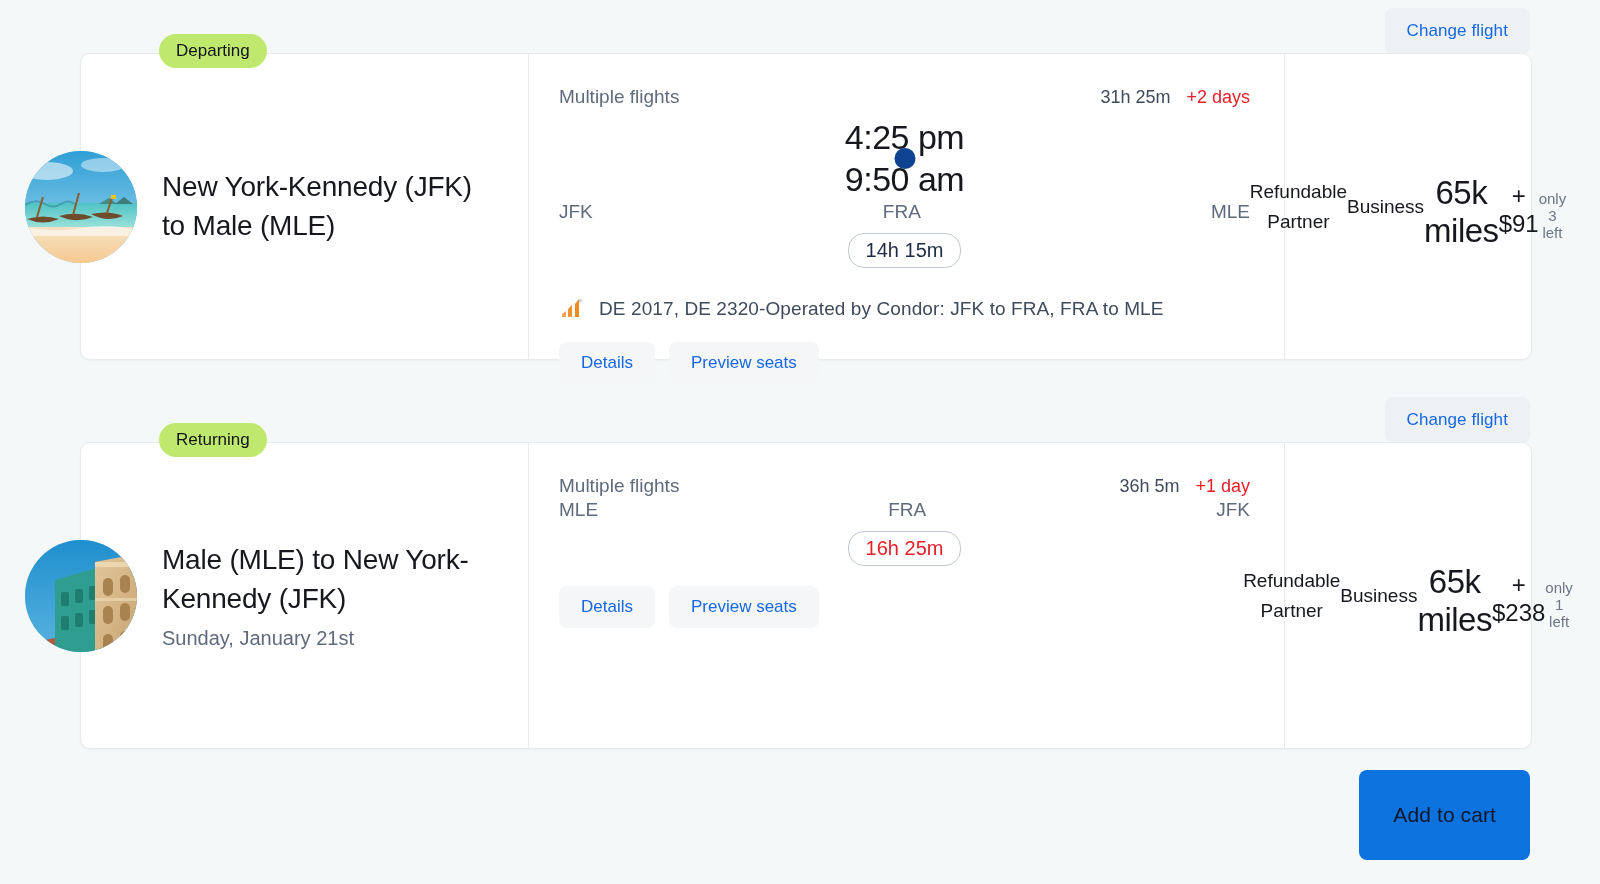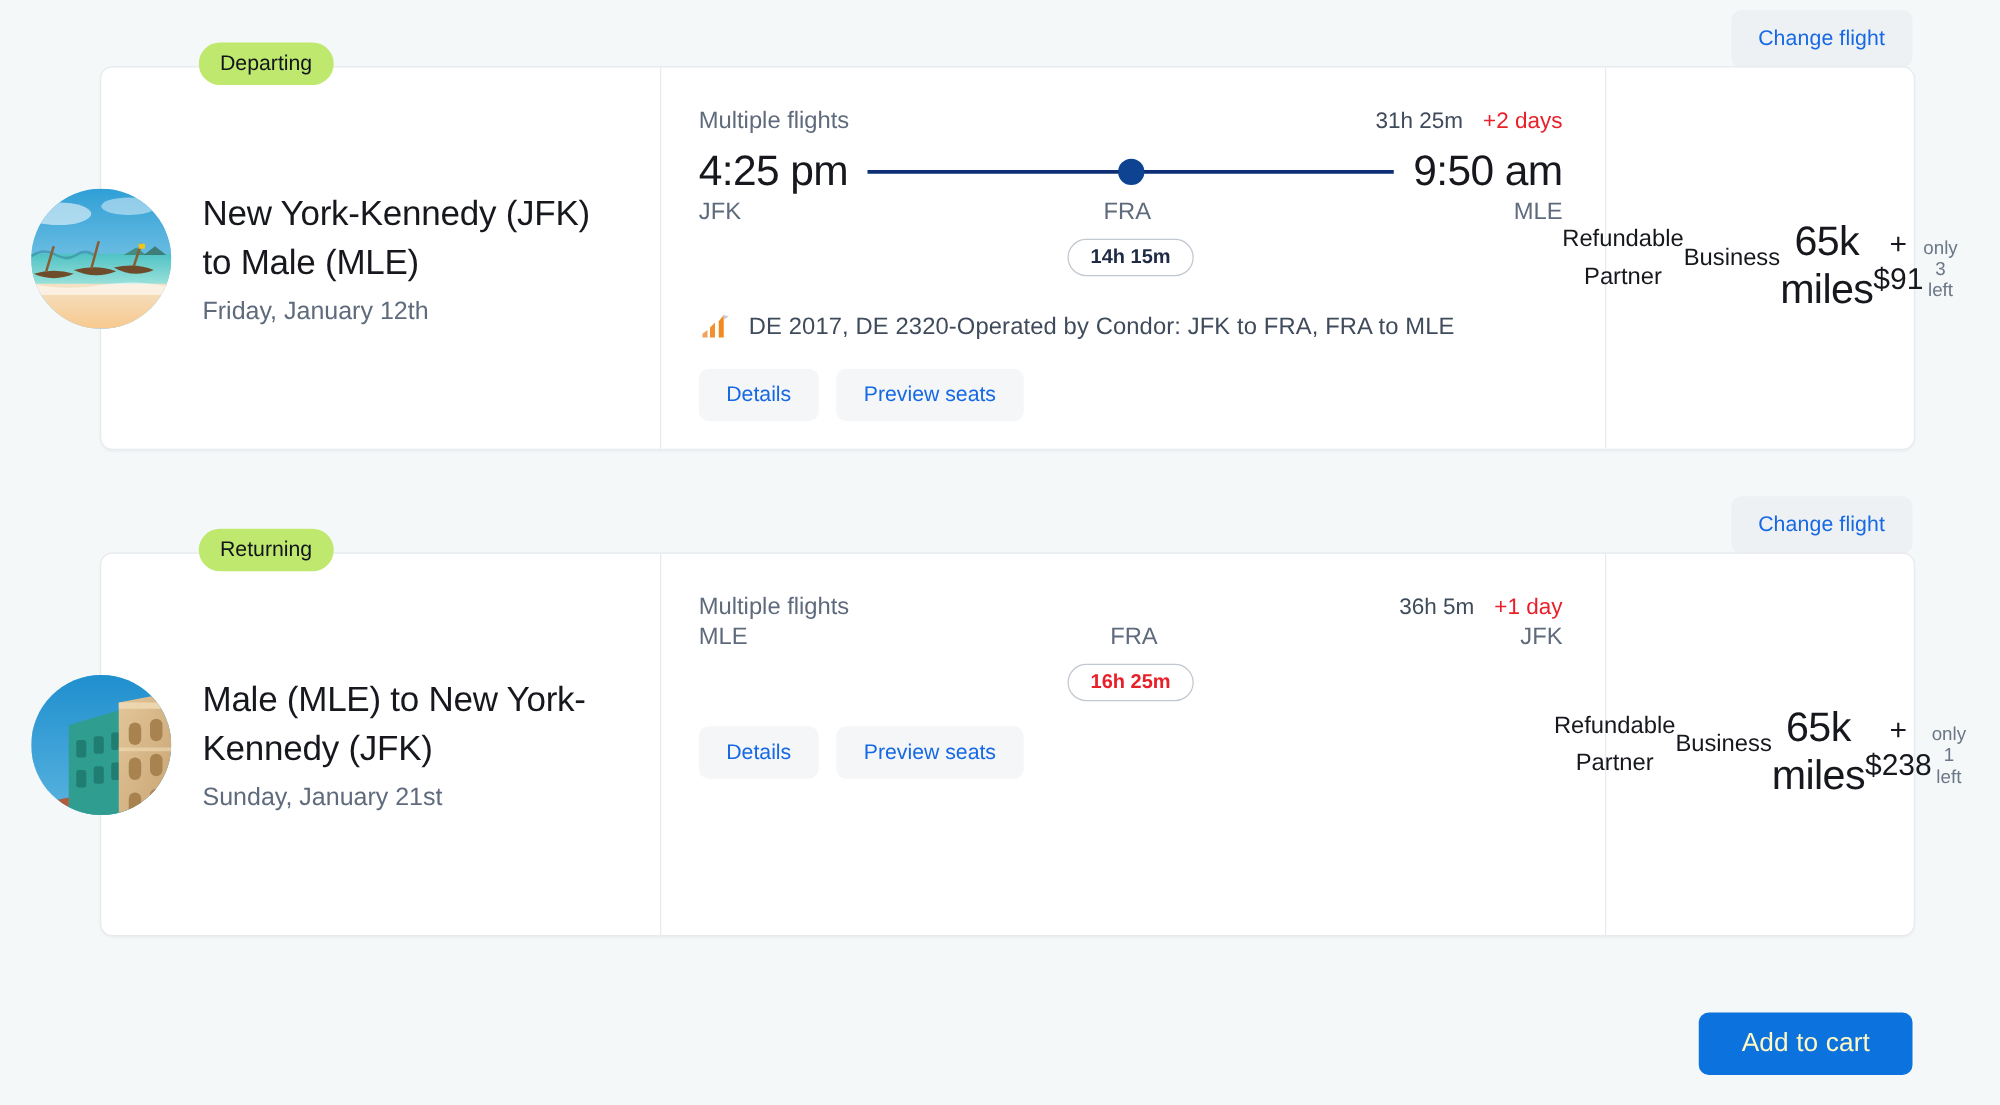--- a/index.html
+++ b/index.html
@@ -100,20 +100,21 @@
   }
   .multiple-flights { color: #5f6b7c; }
   .dur-wrap { display: flex; gap: 16px; align-items: baseline; }
   .duration { color: #3f4b5b; font-size: 18px; }
   .plus-days { color: #e8202a; font-size: 18px; }
 
   .timeline {
     display: flex;
     align-items: center;
     margin-top: 10px;
+    flex-direction: column;
   }
   .time-big {
     font-size: 34px;
     color: #16181d;
     letter-spacing: -0.5px;
     white-space: nowrap;
   }
   .line-area {
     flex: 1;
     position: relative;
@@ -148,25 +149,24 @@
 
   .layover-wrap {
     display: flex;
     justify-content: center;
     margin-top: 10px;
   }
   .layover-pill {
     border: 1px solid #c2c8d0;
     border-radius: 16px;
     padding: 5px 17px;
-    font-size: 16px;
+    font-size: 20px;
     color: #1f2b45;
     background: #fff;
     white-space: nowrap;
-    font-weight: bold;
   }
   .layover-pill.warn { color: #e8202a; }
 
   .flightno-row {
     display: flex;
     align-items: center;
     gap: 14px;
     margin-top: 28px;
   }
   .airline-icon { width: 26px; height: 26px; flex: 0 0 26px; }
@@ -200,26 +200,26 @@
   .seats-left { font-size: 15px; color: #6b7687; margin-top: 18px; }
 
   
   .cart-wrap {
     position: absolute;
     right: 70px;
     bottom: 24px;
   }
   .add-to-cart {
     background: #0c72dd;
-    color: #fef9c3;
+    color: #0f172a;
     border: none;
     border-radius: 8px;
     font-size: 21px;
     font-family: "Liberation Sans", sans-serif;
-    padding: 13px 34px;
+    padding: 33px 34px;
     cursor: pointer;
     letter-spacing: .1px;
   }
 </style>
 </head>
 <body>
 
 <div class="page">
 
   <div class="change-row" style="top:8px;">
@@ -265,21 +265,20 @@
             <g stroke="#8a5c31" stroke-width="2">
               <line x1="12" y1="66" x2="18" y2="46"></line>
               <line x1="48" y1="64" x2="54" y2="42"></line>
               <line x1="82" y1="62" x2="88" y2="44"></line>
             </g>
             <rect x="86" y="44" width="5" height="4" fill="#f0c419"></rect>
           </svg>
         </div>
         <div class="route-block">
           <div class="route-title">New York-Kennedy (JFK) to Male (MLE)</div>
-          <div class="route-date">Friday, January 12th</div>
         </div>
       </div>
     </div>
 
     <div class="card-col-mid">
       <div class="mid-inner">
         <div class="mid-top">
           <span class="multiple-flights">Multiple flights</span>
           <span class="dur-wrap">
             <span class="duration">31h 25m</span>

